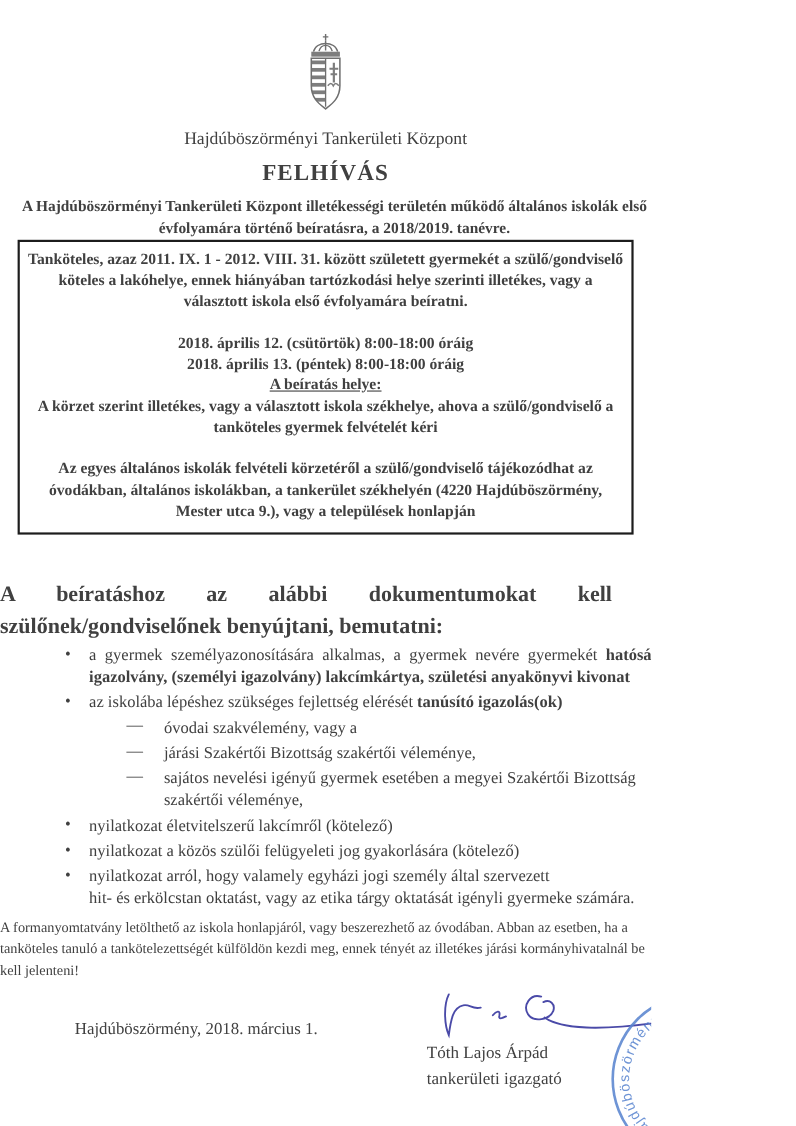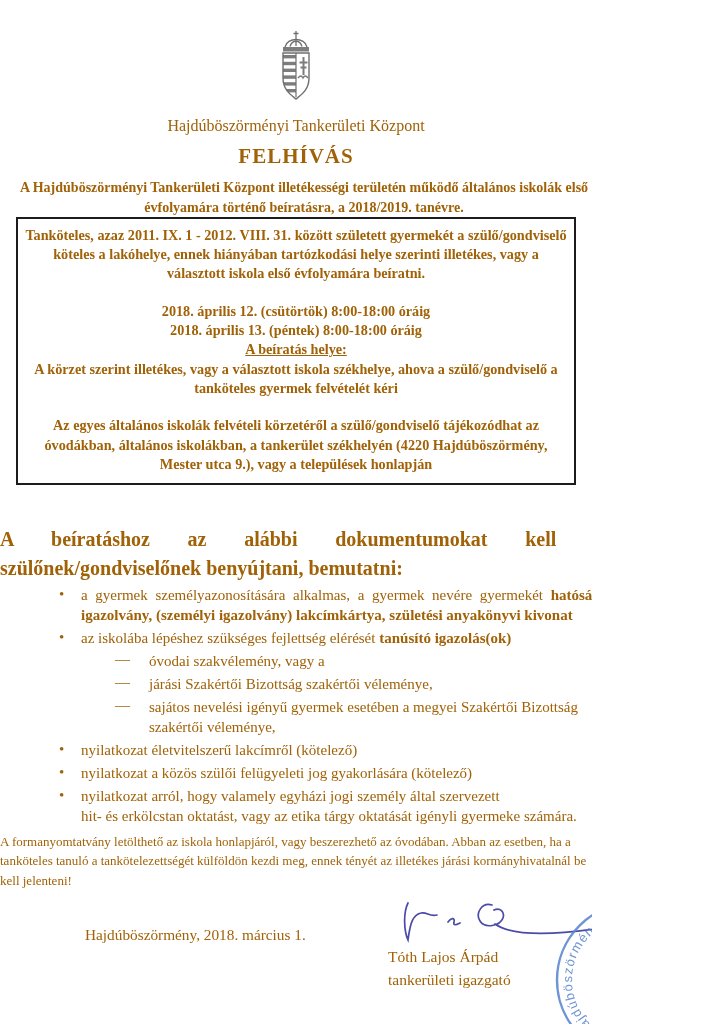--- a/index.html
+++ b/index.html
@@ -1,39 +1,39 @@
 <!DOCTYPE html>
 <html><head>
 <meta charset="utf-8">
 <style>
   html,body{margin:0;padding:0;background:#ffffff;}
   .page{
     width:592px;height:1024px;background:#fff;position:relative;
-    font-family:"Liberation Serif","DejaVu Serif",serif;color:#a16207;
+    font-family:"Liberation Serif","DejaVu Serif",serif;color:#404040;
     box-sizing:border-box;overflow:hidden;
   }
   .arms-wrap{padding-top:30px;text-align:center;}
   .org-name{margin-top:6px;font-size:16px;line-height:1.2;text-align:center;}
   .doc-title{margin-top:9px;font-size:21px;font-weight:bold;letter-spacing:1px;text-align:center;}
   .intro{margin:9px auto 0;width:608px;font-size:14px;font-weight:bold;line-height:1.38;text-align:center;}
   .notice-box{
     margin:0 auto 0;width:546px;border:2px solid #1c1c1c;
     padding:7px 5px 9px;font-weight:bold;font-size:14.2px;line-height:1.36;text-align:center;
   }
   .notice-box .gap{height:18px;}
   .u{text-decoration:underline;}
   .docs{width:604px;margin:5px auto 0;font-size:15px;line-height:1.33;}
   .docs-intro{font-weight:bold;text-align:justify;font-size:20px;line-height:1.45;margin-top:40px;}
   .li{position:relative;margin:3px 0 0 55px;padding-left:26px;text-align:justify;}
   .li .marker{position:absolute;left:4px;top:-1px;font-size:15px;}
   .subli{position:relative;margin:3px 0 0 115px;padding-left:34px;text-align:left;}
   .subli .marker{position:absolute;left:0;top:-2px;}
   .closing{margin-top:5px;line-height:1.5;text-align:left;font-size:13px;}
   .footer{position:relative;height:200px;margin-top:0;}
-  .date-line{position:absolute;left:85px;top:36px;font-size:15.3px;}
+  .date-line{position:absolute;left:68px;top:36px;font-size:15.3px;}
   .sig-svg{position:absolute;left:398px;top:8px;}
   .sig-block{position:absolute;left:388px;top:56px;width:180px;text-align:left;font-size:15.5px;line-height:1.45;z-index:2;}
   .stamp-svg{position:absolute;left:552px;top:8px;opacity:.88;z-index:1;}
 </style>
 </head>
 <body>
 
 <div class="page">
 
   <div class="arms-wrap">

